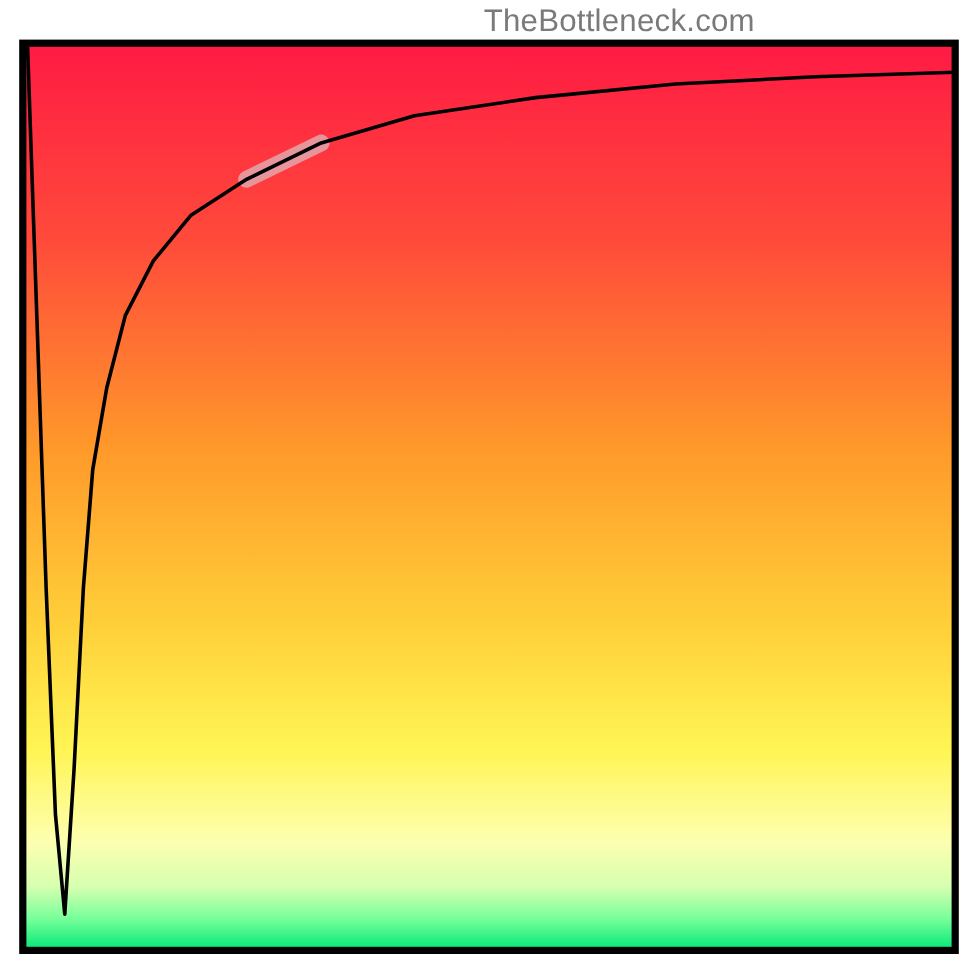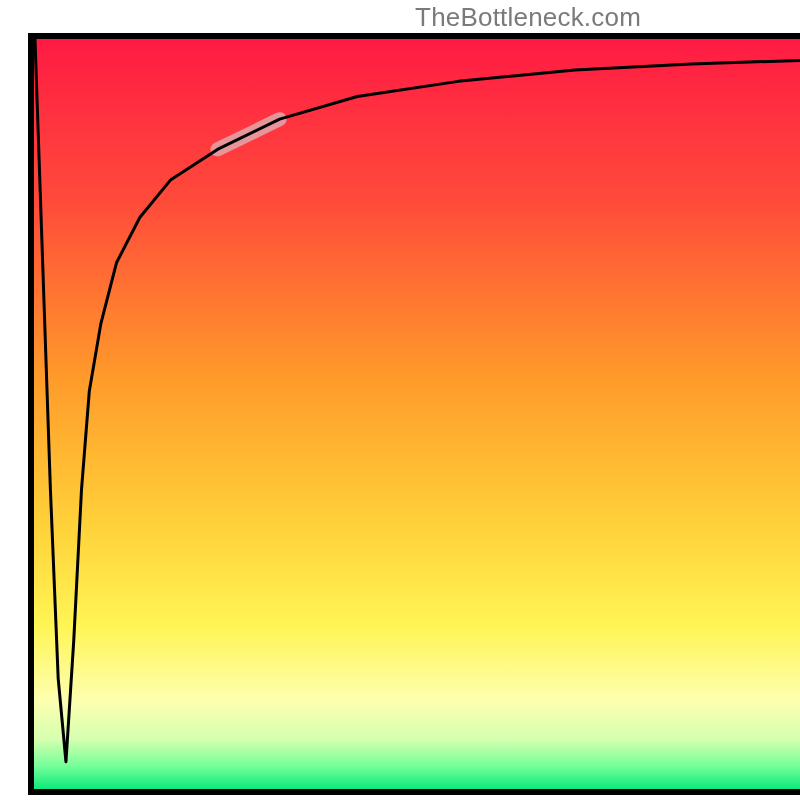--- a/index.html
+++ b/index.html
@@ -8,21 +8,20 @@
     width: 800px;
     height: 800px;
     background: #ffffff;
     font-family: Arial, Helvetica, sans-serif;
     overflow: hidden;
   }
   .stage {
     position: relative;
     width: 639px;
     height: 800px;
-    margin-left: 12px;
   }
   .watermark {
     position: absolute;
     top: 2px;
     right: 10px;
     font-size: 26px;
     font-weight: 400;
     color: #7a7a7a;
     letter-spacing: 0.2px;
     z-index: 50;

